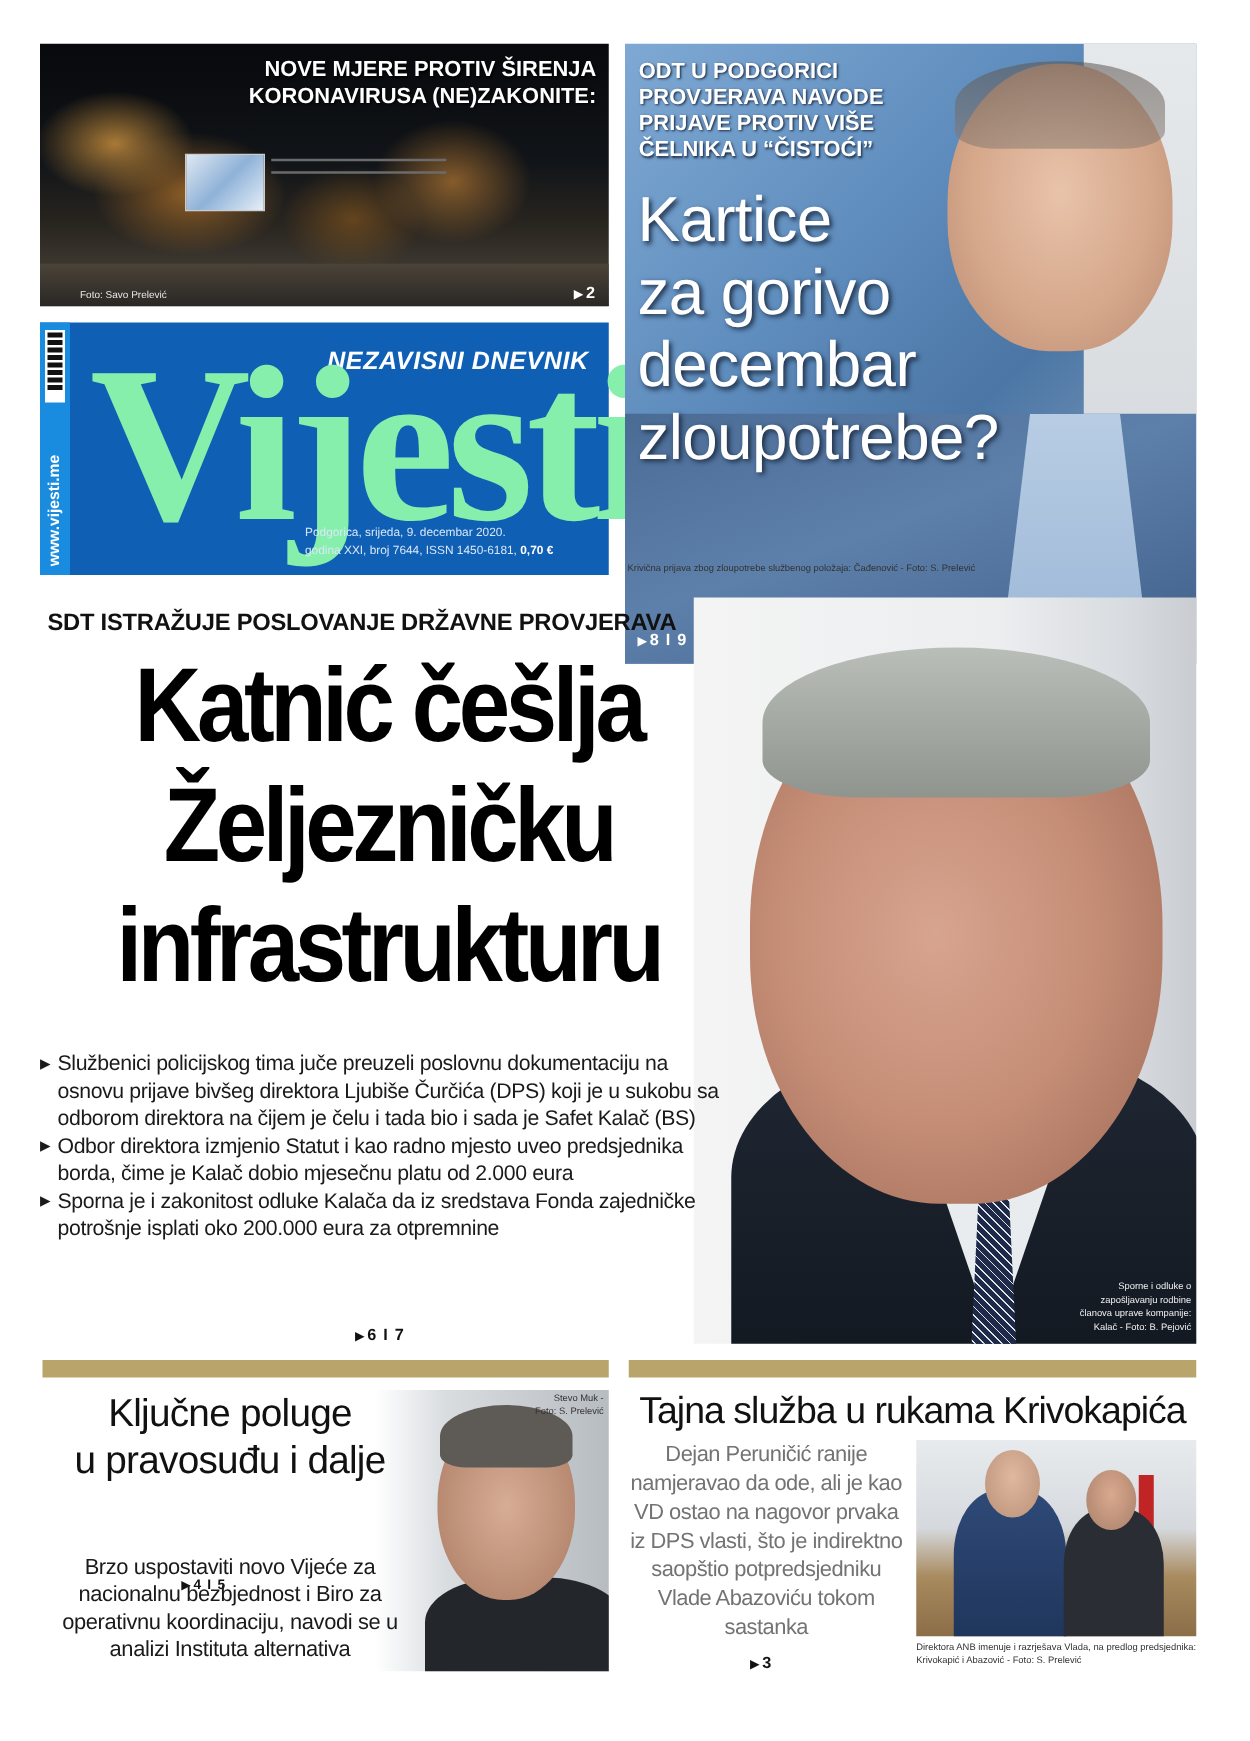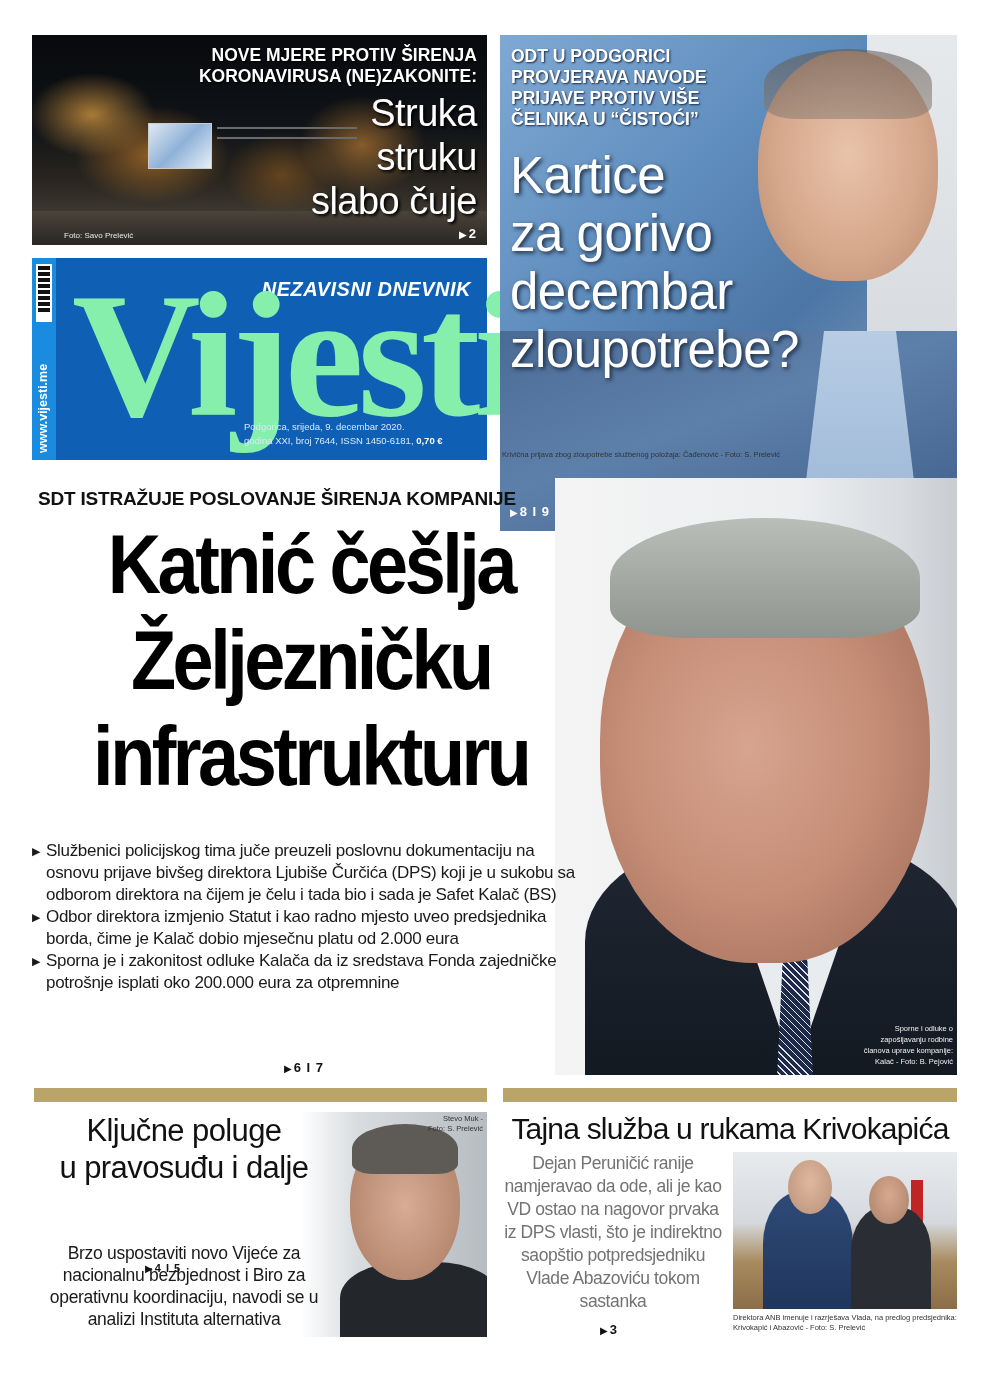--- a/index.html
+++ b/index.html
@@ -248,25 +248,20 @@
 </head>
 <body>
 
 <div id="teaser-left" class="abs">
   <div class="billboard"></div>
   <div class="gantry"></div>
   <div class="road"></div>
   <div class="kicker">
     <div>NOVE MJERE PROTIV ŠIRENJA</div>
     <div>KORONAVIRUSA (NE)ZAKONITE:</div>
-  </div>
-  <div class="headline">
-    <div>Struka</div>
-    <div>struku</div>
-    <div>slabo čuje</div>
   </div>
   <div class="credit">Foto: Savo Prelević</div>
   <div class="pageref"><span class="tri">▶</span><span>2</span></div>
 </div>
 
 <div id="masthead" class="abs">
   <div class="strip">
     <div class="barcode">
         <i></i>
         <i></i>
@@ -310,21 +305,21 @@
 <div id="caption-right" class="abs">Krivična prijava zbog zloupotrebe službenog položaja: Čađenović - Foto: S. Prelević</div>
 
 <div id="lead-photo" class="abs">
   <div class="suit"></div>
   <div class="collar"></div>
   <div class="tie"></div>
   <div class="head"></div>
   <div class="hair"></div>
   <div class="caption">Sporne i odluke o zapošljavanju rodbine članova uprave kompanije: Kalač - Foto: B. Pejović</div>
 </div>
-<div id="lead-kicker" class="abs">SDT ISTRAŽUJE POSLOVANJE ŠIRENJA KOMPANIJE</div>
+<div id="lead-kicker" class="abs">SDT ISTRAŽUJE POSLOVANJE DRŽAVNE PROVJERAVA</div>
 <div id="lead-headline" class="abs">
   <div>Katnić češlja</div>
   <div>Željezničku</div>
   <div>infrastrukturu</div>
 </div>
 <ul id="lead-bullets" class="abs">
   <li><span class="tri">▶</span><span>Službenici policijskog tima juče preuzeli poslovnu dokumentaciju na osnovu prijave bivšeg direktora Ljubiše Čurčića (DPS) koji je u sukobu sa odborom direktora na čijem je čelu i tada bio i sada je Safet Kalač (BS)</span></li>
   <li><span class="tri">▶</span><span>Odbor direktora izmjenio Statut i kao radno mjesto uveo predsjednika borda, čime je Kalač dobio mjesečnu platu od 2.000 eura</span></li>
   <li><span class="tri">▶</span><span>Sporna je i zakonitost odluke Kalača da iz sredstava Fonda zajedničke potrošnje isplati oko 200.000 eura za otpremnine</span></li>
 </ul>

